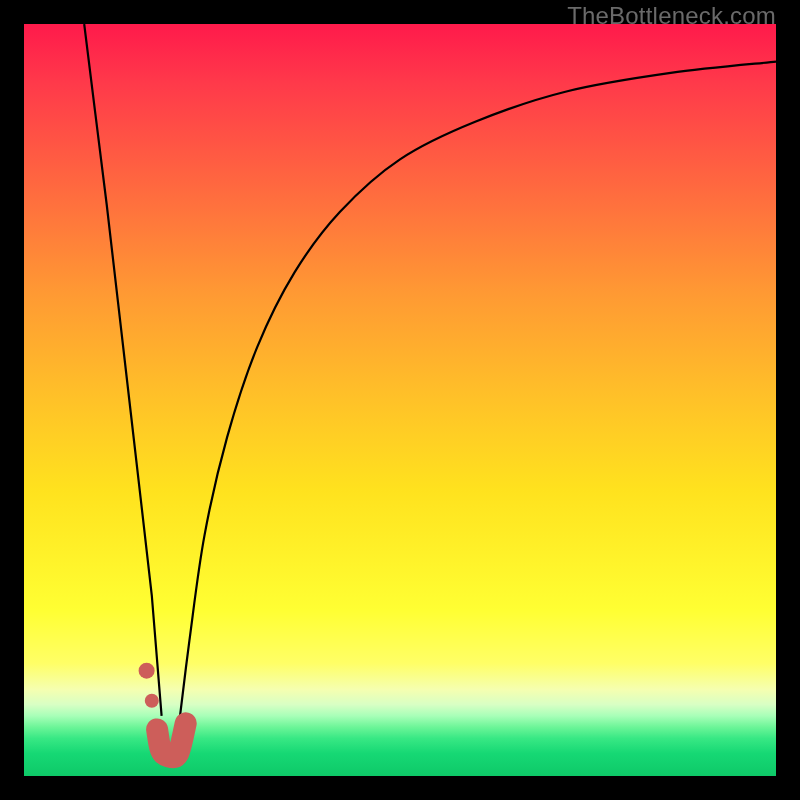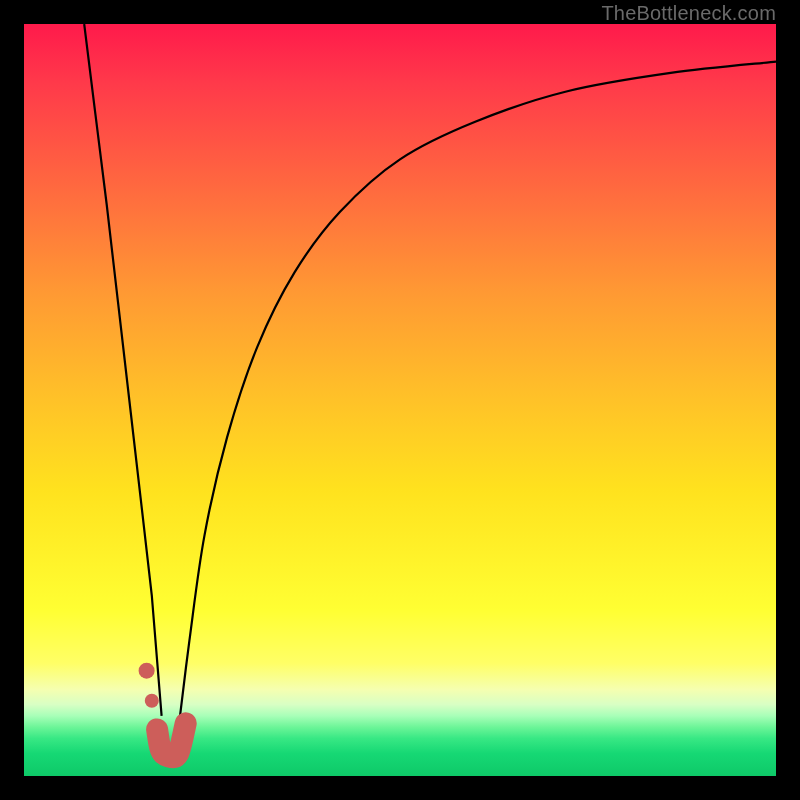--- a/index.html
+++ b/index.html
@@ -45,21 +45,21 @@
       #38e884 95%,
       #16d874 97%,
       #0ec968 100%
     );
   }
   .watermark {
     position: absolute;
     top: 2px;
     right: 24px;
     color: #6a6a6a;
-    font-size: 20px;
+    font-size: 24px;
     font-weight: 500;
     letter-spacing: 0.2px;
   }
   svg.curves {
     position: absolute;
     inset: 0;
     width: 100%;
     height: 100%;
   }
   .thin {

